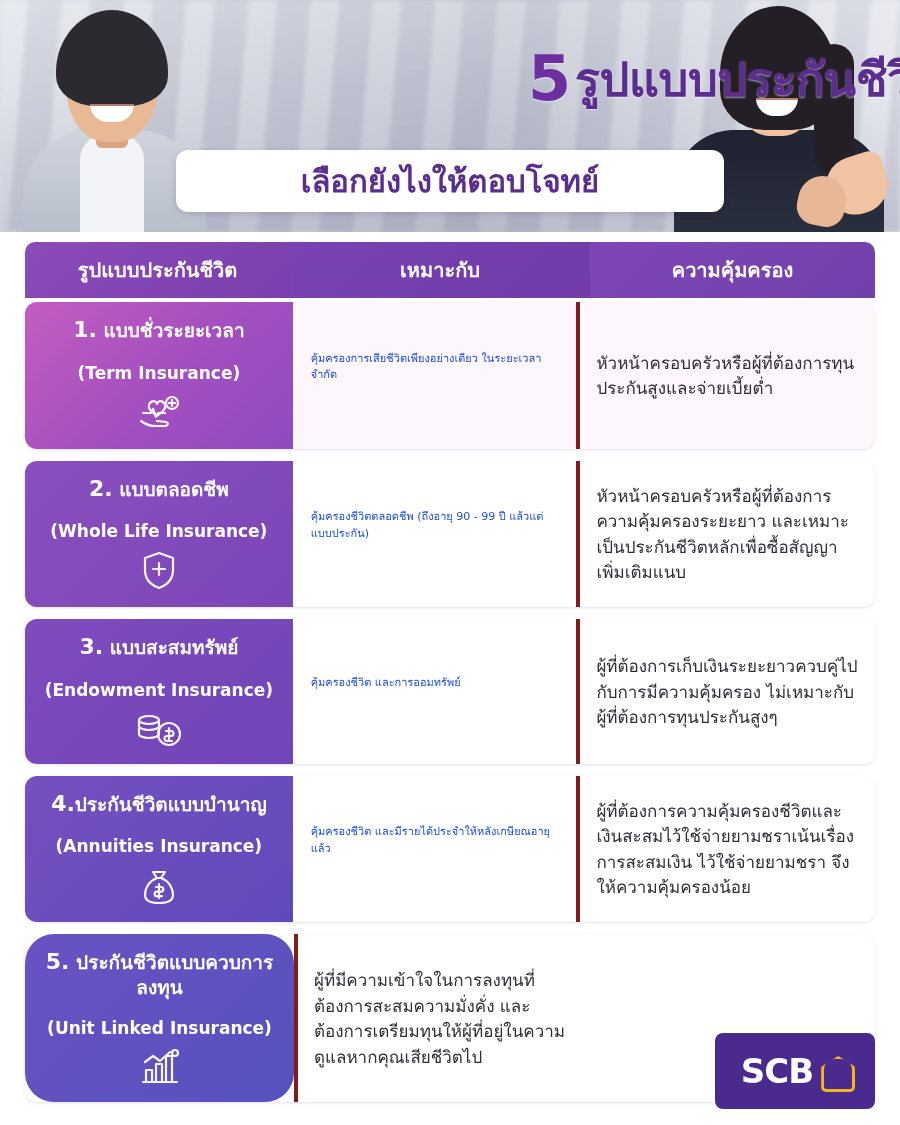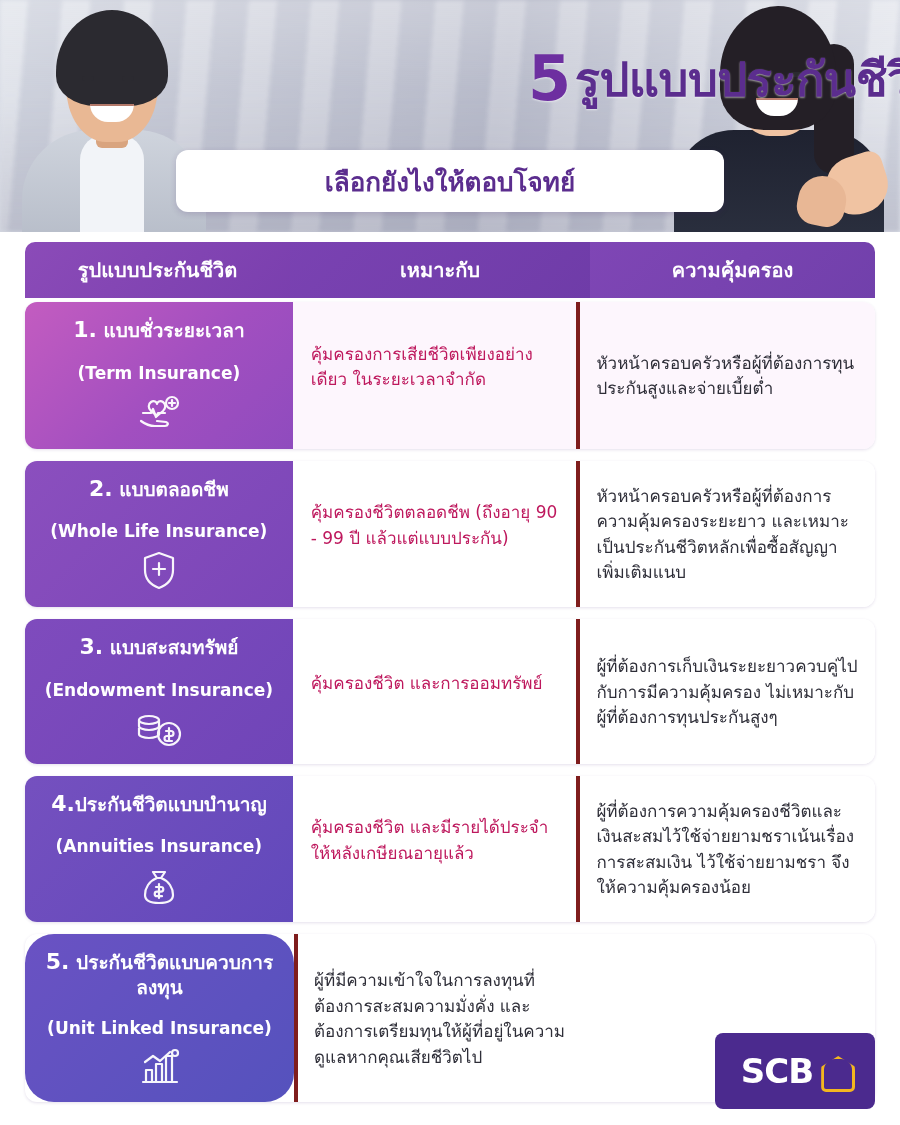--- a/index.html
+++ b/index.html
@@ -79,21 +79,21 @@
     margin-left: 27px;
   }
   .hero-title .big {
     font-size: 62px; color: #6d2fa0; vertical-align: -4px; margin-right: 4px;
   }
   .hero-sub {
     position: absolute; left: 176px; top: 150px;
     width: 548px; height: 62px;
     background: #ffffff; border-radius: 12px;
     display: flex; align-items: center; justify-content: center;
-    font-size: 26px; font-weight: 700; color: #5b2d8e;
+    font-size: 31px; font-weight: 700; color: #5b2d8e;
     box-shadow: 0 2px 6px rgba(60,30,100,0.18);
   }
 
   
   .thead {
     position: absolute; left: 25px; top: 242px;
     width: 850px; height: 56px;
     display: flex;
     border-radius: 10px 10px 0 0;
     overflow: hidden;
@@ -120,21 +120,21 @@
     display: flex; flex-direction: column; align-items: center;
     color: #ffffff;
   }
   .type-th { font-size: 19px; font-weight: 700; line-height: 1.25; text-align: center; }
   .type-th .num { font-size: 22px; }
   .type-en { font-size: 17px; font-weight: 700; margin-top: 19px; text-align:center; }
   .type-icon { margin-top: 8px; opacity: .95; }
 
   .cell-cover {
     width: 285px; padding: 16px 16px 32px 18px;
-    font-size: 17px; line-height: 1.5; color: #be185d;
+    font-size: 11px; line-height: 1.5; color: #1d4ed8;
     background: #ffffff;
   }
   .cell-for {
     width: 300px; padding: 16px 16px 14px 16px;
     font-size: 17px; line-height: 1.5; color: #2e2e38;
     background: #ffffff;
     border-left: 4px solid #7f1d1d;
   }
   .row .cell-cover, .row .cell-for { display: flex; align-items: center; }
 

